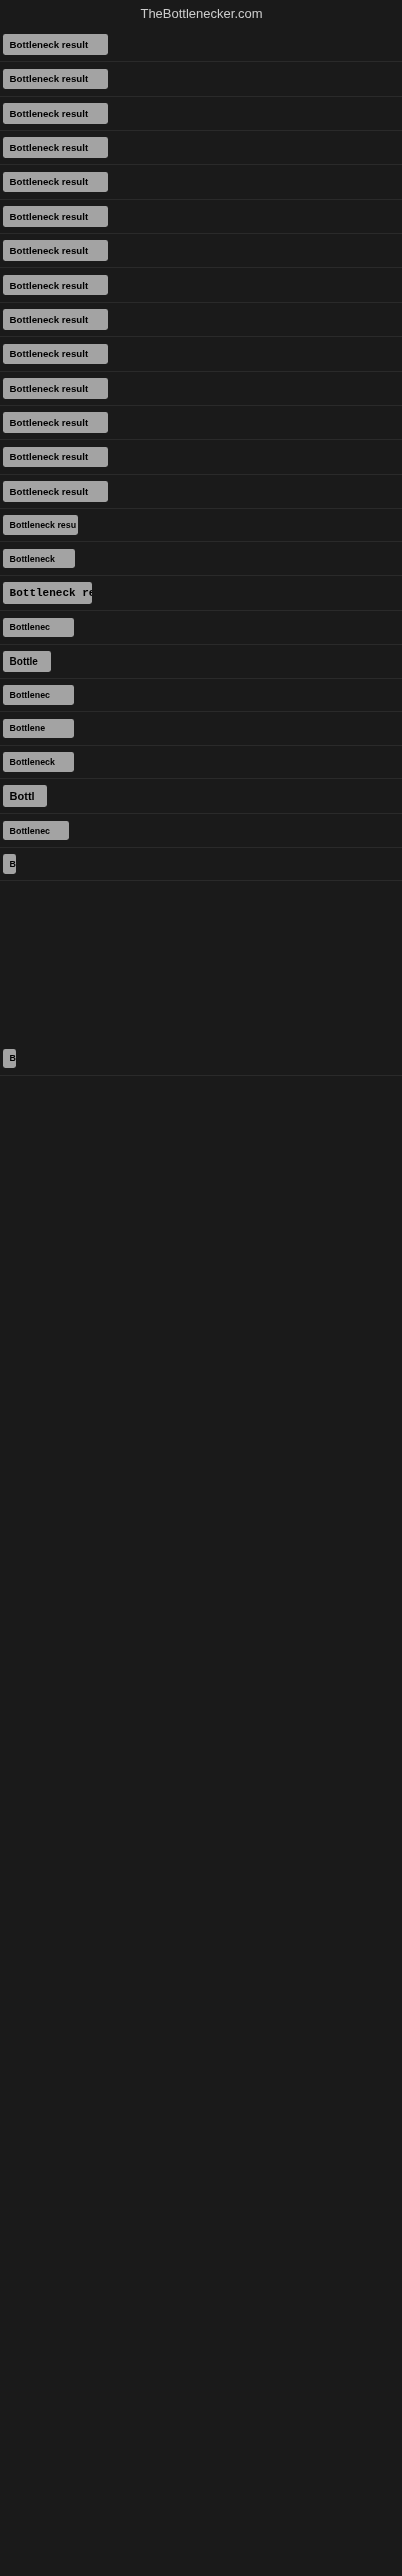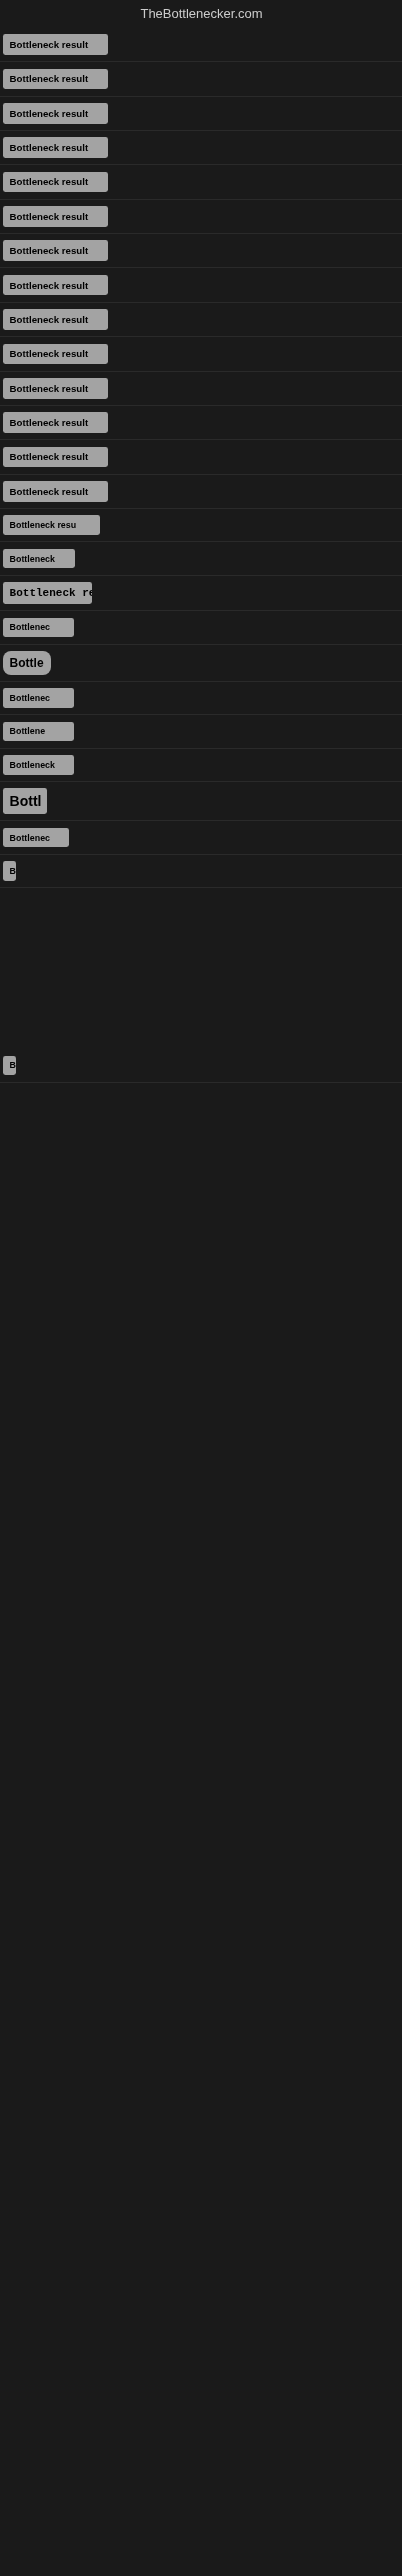--- a/index.html
+++ b/index.html
@@ -53,25 +53,25 @@
     .item-9 .bottleneck-badge { width: 105px; }
     .item-10 .bottleneck-badge { width: 105px; }
     .item-11 .bottleneck-badge { width: 105px; }
     .item-12 .bottleneck-badge { width: 105px; }
     .item-13 .bottleneck-badge { width: 105px; }
     .item-14 .bottleneck-badge { width: 105px; }
     .item-15 .bottleneck-badge { width: 93px; font-size: 8.9px; }
     .item-16 .bottleneck-badge { width: 72px; font-size: 8.9px; }
     .item-17 .bottleneck-badge { width: 89px; font-size: 11px; font-family: Liberation Mono, monospace; }
     .item-18 .bottleneck-badge { width: 71px; font-size: 8.9px; }
-    .item-19 .bottleneck-badge { width: 48px; font-size: 12px; border-radius: 8px; }
+    .item-19 .bottleneck-badge { width: 48px; font-size: 10px; }
     .item-20 .bottleneck-badge { width: 71px; font-size: 8.9px; }
     .item-21 .bottleneck-badge { width: 55px; font-size: 8.9px; }
     .item-22 .bottleneck-badge { width: 71px; font-size: 8.9px; }
-    .item-23 .bottleneck-badge { width: 44px; font-size: 14px; }
+    .item-23 .bottleneck-badge { width: 44px; font-size: 11px; }
     .item-24 .bottleneck-badge { width: 66px; font-size: 8.9px; }
     .item-25 .bottleneck-badge { width: 11.3px; font-size: 8.9px; overflow: hidden; }
     .item-26 .bottleneck-badge { width: 11.3px; font-size: 8.9px; overflow: hidden; }
   </style>
 </head>
 <body>
 
 <div class="site-title">
   <span>TheBottlenecker.com</span>
 </div>
@@ -113,21 +113,21 @@
     <div class="bottleneck-item item-12">
       <span class="bottleneck-badge" style="width: 105px; overflow: hidden;">Bottleneck result</span>
     </div>
     <div class="bottleneck-item item-13">
       <span class="bottleneck-badge" style="width: 105px; overflow: hidden;">Bottleneck result</span>
     </div>
     <div class="bottleneck-item item-14">
       <span class="bottleneck-badge" style="width: 105px; overflow: hidden;">Bottleneck result</span>
     </div>
     <div class="bottleneck-item item-15">
-      <span class="bottleneck-badge" style="width: 97px; overflow: hidden;">Bottleneck resu</span>
+      <span class="bottleneck-badge" style="width: 75px; overflow: hidden;">Bottleneck resu</span>
     </div>
     <div class="bottleneck-item item-16">
       <span class="bottleneck-badge" style="width: 72px; overflow: hidden;">Bottleneck</span>
     </div>
     <div class="bottleneck-item item-17">
       <span class="bottleneck-badge" style="width: 89px; overflow: hidden;">Bottleneck re</span>
     </div>
     <div class="bottleneck-item item-18">
       <span class="bottleneck-badge" style="width: 71px; overflow: hidden;">Bottlenec</span>
     </div>

